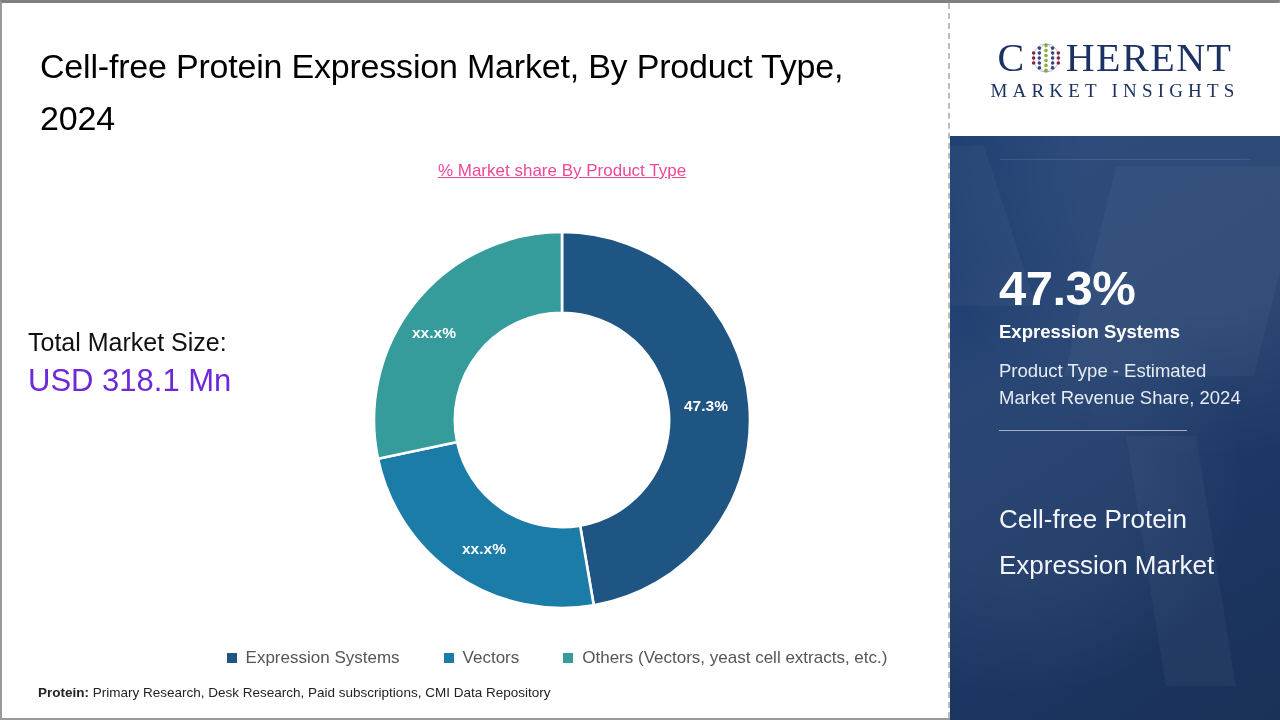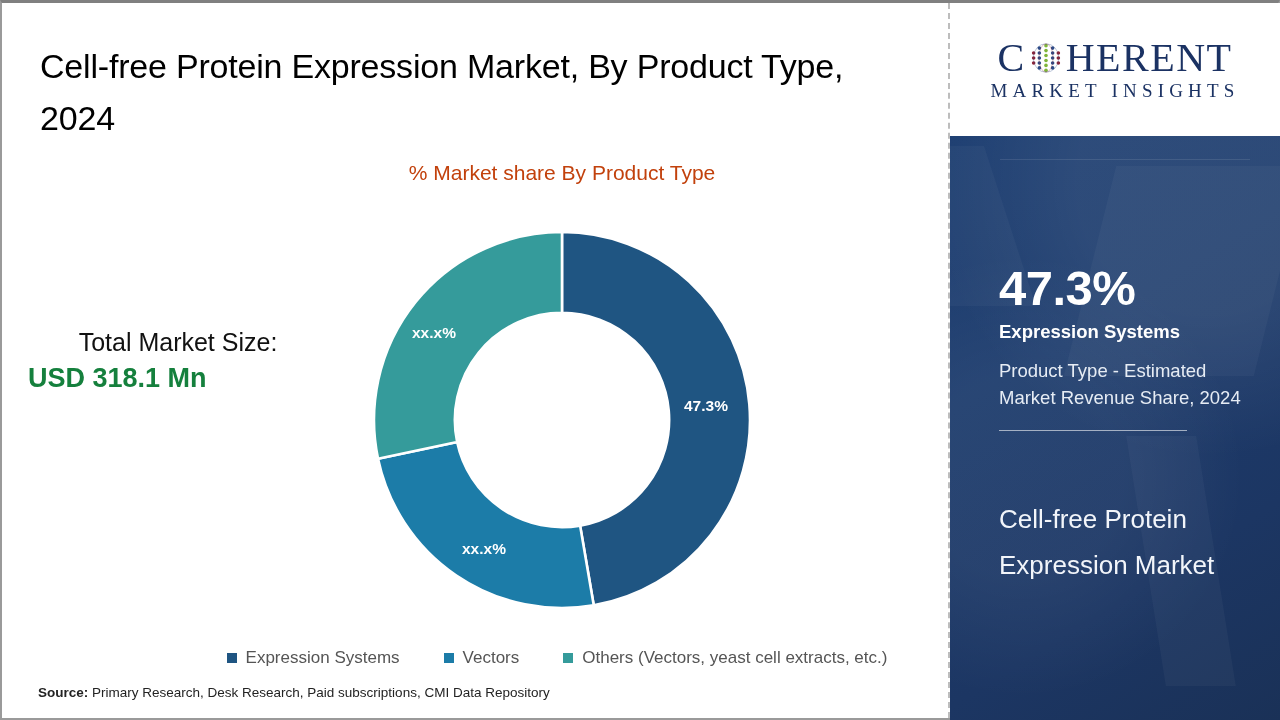--- a/index.html
+++ b/index.html
@@ -43,39 +43,39 @@
     color: #000000;
     letter-spacing: -0.2px;
     margin-top: 8px;
   }
 
   #chart-subtitle {
     position: absolute;
     left: 0; top: 158px;
     width: 1120px;
     text-align: center;
-    font-size: 21px;
-    color: #c2410c;
+    font-size: 17px;
+    color: #ec4899;
+    text-decoration: underline;
   }
 
   #total-market-block {
     position: absolute;
     left: 26px; top: 322px;
     width: 300px;
   }
   #total-market-label {
     font-size: 25px;
     color: #111111;
     line-height: 1.38;
-    text-align: center;
   }
   #total-market-value {
-    font-size: 27px;
-    font-weight: bold;
-    color: #15803d;
+    font-size: 31px;
+    font-weight: normal;
+    color: #6d28d9;
     line-height: 1.38;
   }
 
   
   #donut-wrap {
     position: absolute;
     left: 372px; top: 229px;
     width: 376px; height: 376px;
   }
   #donut-svg { display: block; width: 376px; height: 376px; }
@@ -245,21 +245,21 @@
         <span class="legend-swatch" style="background: rgb(28, 124, 168);"></span>
         <span class="legend-text">Vectors</span>
       </div>
       <div class="legend-item">
         <span class="legend-swatch" style="background: rgb(53, 155, 155);"></span>
         <span class="legend-text">Others (Vectors, yeast cell extracts, etc.)</span>
       </div>
     </div>
 
     <div id="source-line">
-      <span id="source-label">Source:</span><span id="source-text"> Primary Research, Desk Research, Paid subscriptions, CMI Data Repository</span>
+      <span id="source-label">Protein:</span><span id="source-text"> Primary Research, Desk Research, Paid subscriptions, CMI Data Repository</span>
     </div>
   </div>
 
   <div id="divider"></div>
 
   <div id="right-panel">
 
     <div id="logo-area">
       <div id="logo-wordmark">
         <span>C</span>

